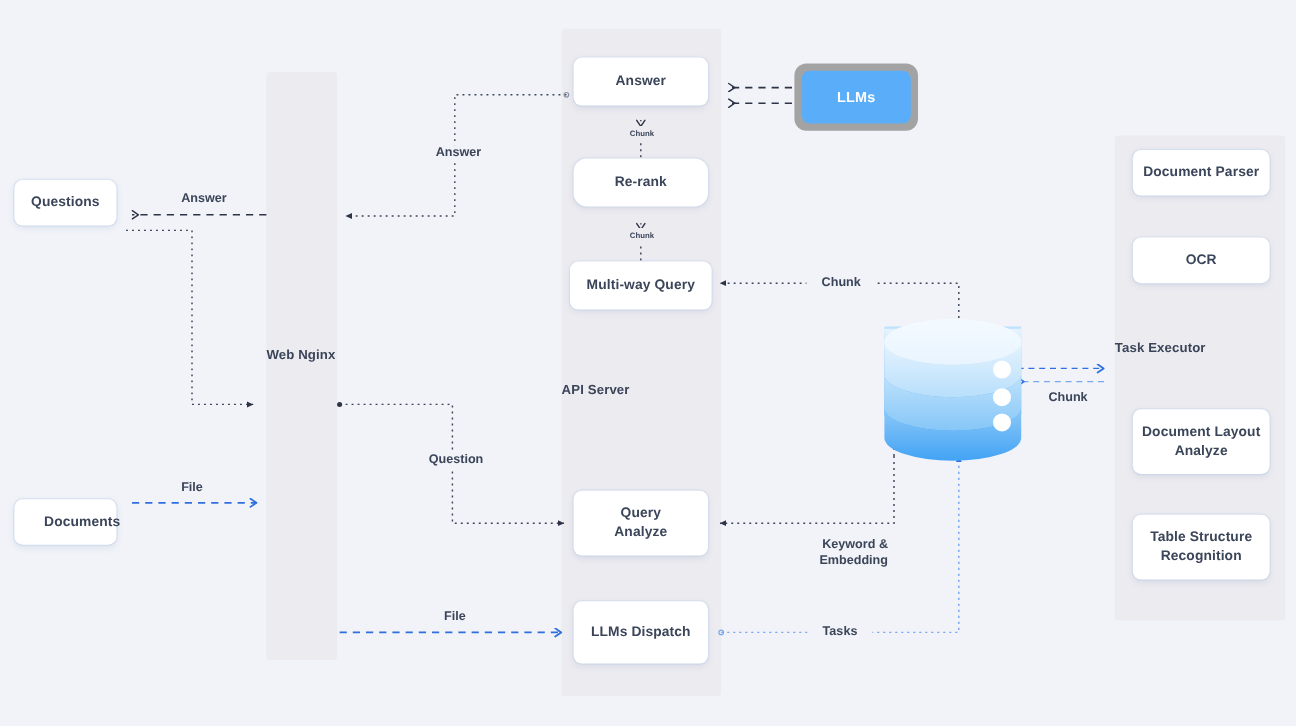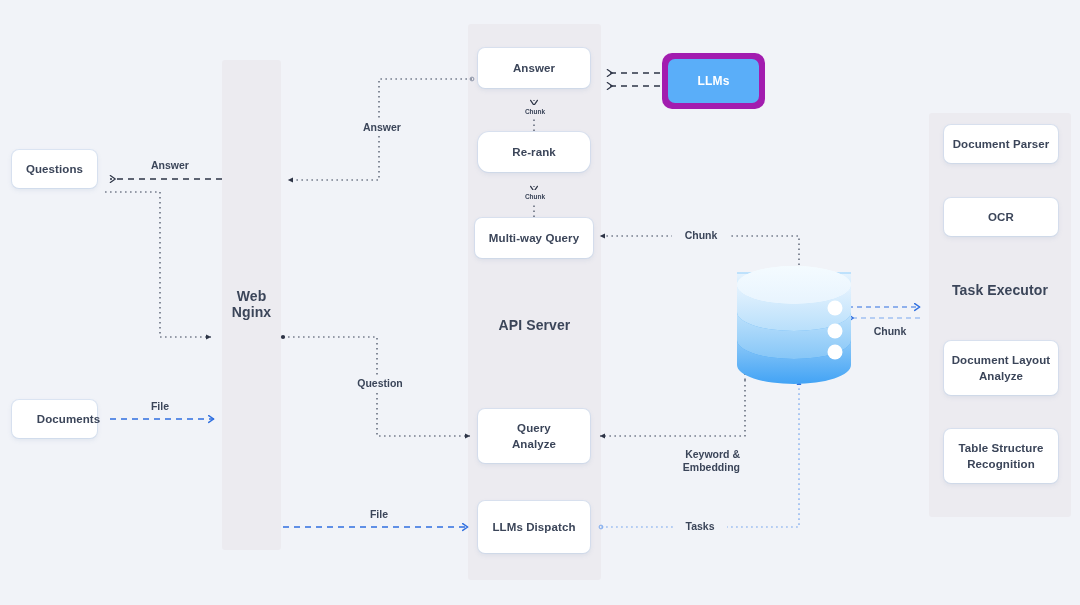--- a/index.html
+++ b/index.html
@@ -14,22 +14,22 @@
   svg#wires{position:absolute;left:0;top:0;width:1080px;height:605px;pointer-events:none;}
 
   .panel{
     position:absolute;
     background:#ecebf0;
     border-radius:3px;
   }
   .panel-label{
     position:absolute;
     width:100%;
-    text-align:center;
-    font-size:14px;
+    text-align:left;
+    font-size:11px;
     font-weight:700;
     color:#3b4559;
     line-height:16px;
     letter-spacing:.1px;
   }
 
   .card{
     position:absolute;
     background:#ffffff;
     border-radius:7px;
@@ -40,21 +40,21 @@
     font-weight:700;
     color:#3b4559;
     line-height:16px;
     letter-spacing:.1px;
     box-sizing:border-box;
     padding:4px 6px;
   }
 
   .llm-outer{
     position:absolute;
-    background:#a21caf;
+    background:#a3a3a3;
     border-radius:10px;
     padding:6px;
     box-sizing:border-box;
   }
   .llm-inner{
     width:100%;height:100%;
     background:#5aaef9;
     border-radius:7px;
     display:flex;align-items:center;justify-content:center;
     color:#ffffff;font-size:12px;font-weight:700;letter-spacing:.2px;
@@ -176,21 +176,21 @@
       <ellipse cx="794" cy="285" rx="57" ry="19" fill="url(#dbTop)"></ellipse>
       <circle cx="835" cy="308" r="7.5" fill="#ffffff"></circle>
       <circle cx="835" cy="331" r="7.5" fill="#ffffff"></circle>
       <circle cx="835" cy="352" r="7.5" fill="#ffffff"></circle>
     </g>
   </svg>
 
   <div class="card" style="left:12px;top:150px;width:85px;height:38px;">
     <span>Questions</span>
   </div>
-  <div class="card" style="left:12px;top:400px;width:85px;height:38px;padding-left:34px;">
+  <div class="card" style="left:12px;top:416px;width:85px;height:38px;padding-left:34px;">
     <span>Documents</span>
   </div>
 
   <div class="card" style="left:478px;top:48px;width:112px;height:40px;">
     <span>Answer</span>
   </div>
   <div class="card" style="left:478px;top:132px;width:112px;height:40px;border-radius:11px;">
     <span>Re-rank</span>
   </div>
   <div class="card" style="left:475px;top:218px;width:118px;height:40px;">

